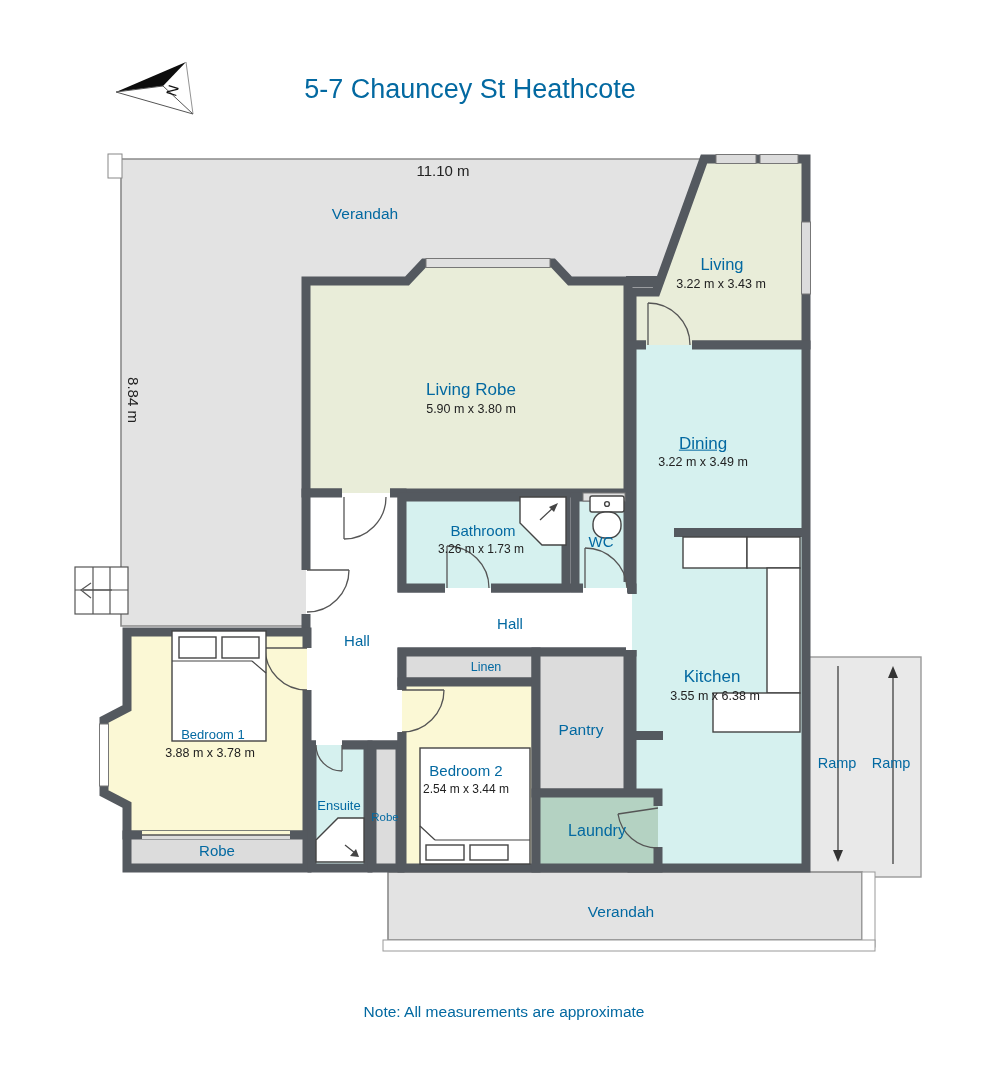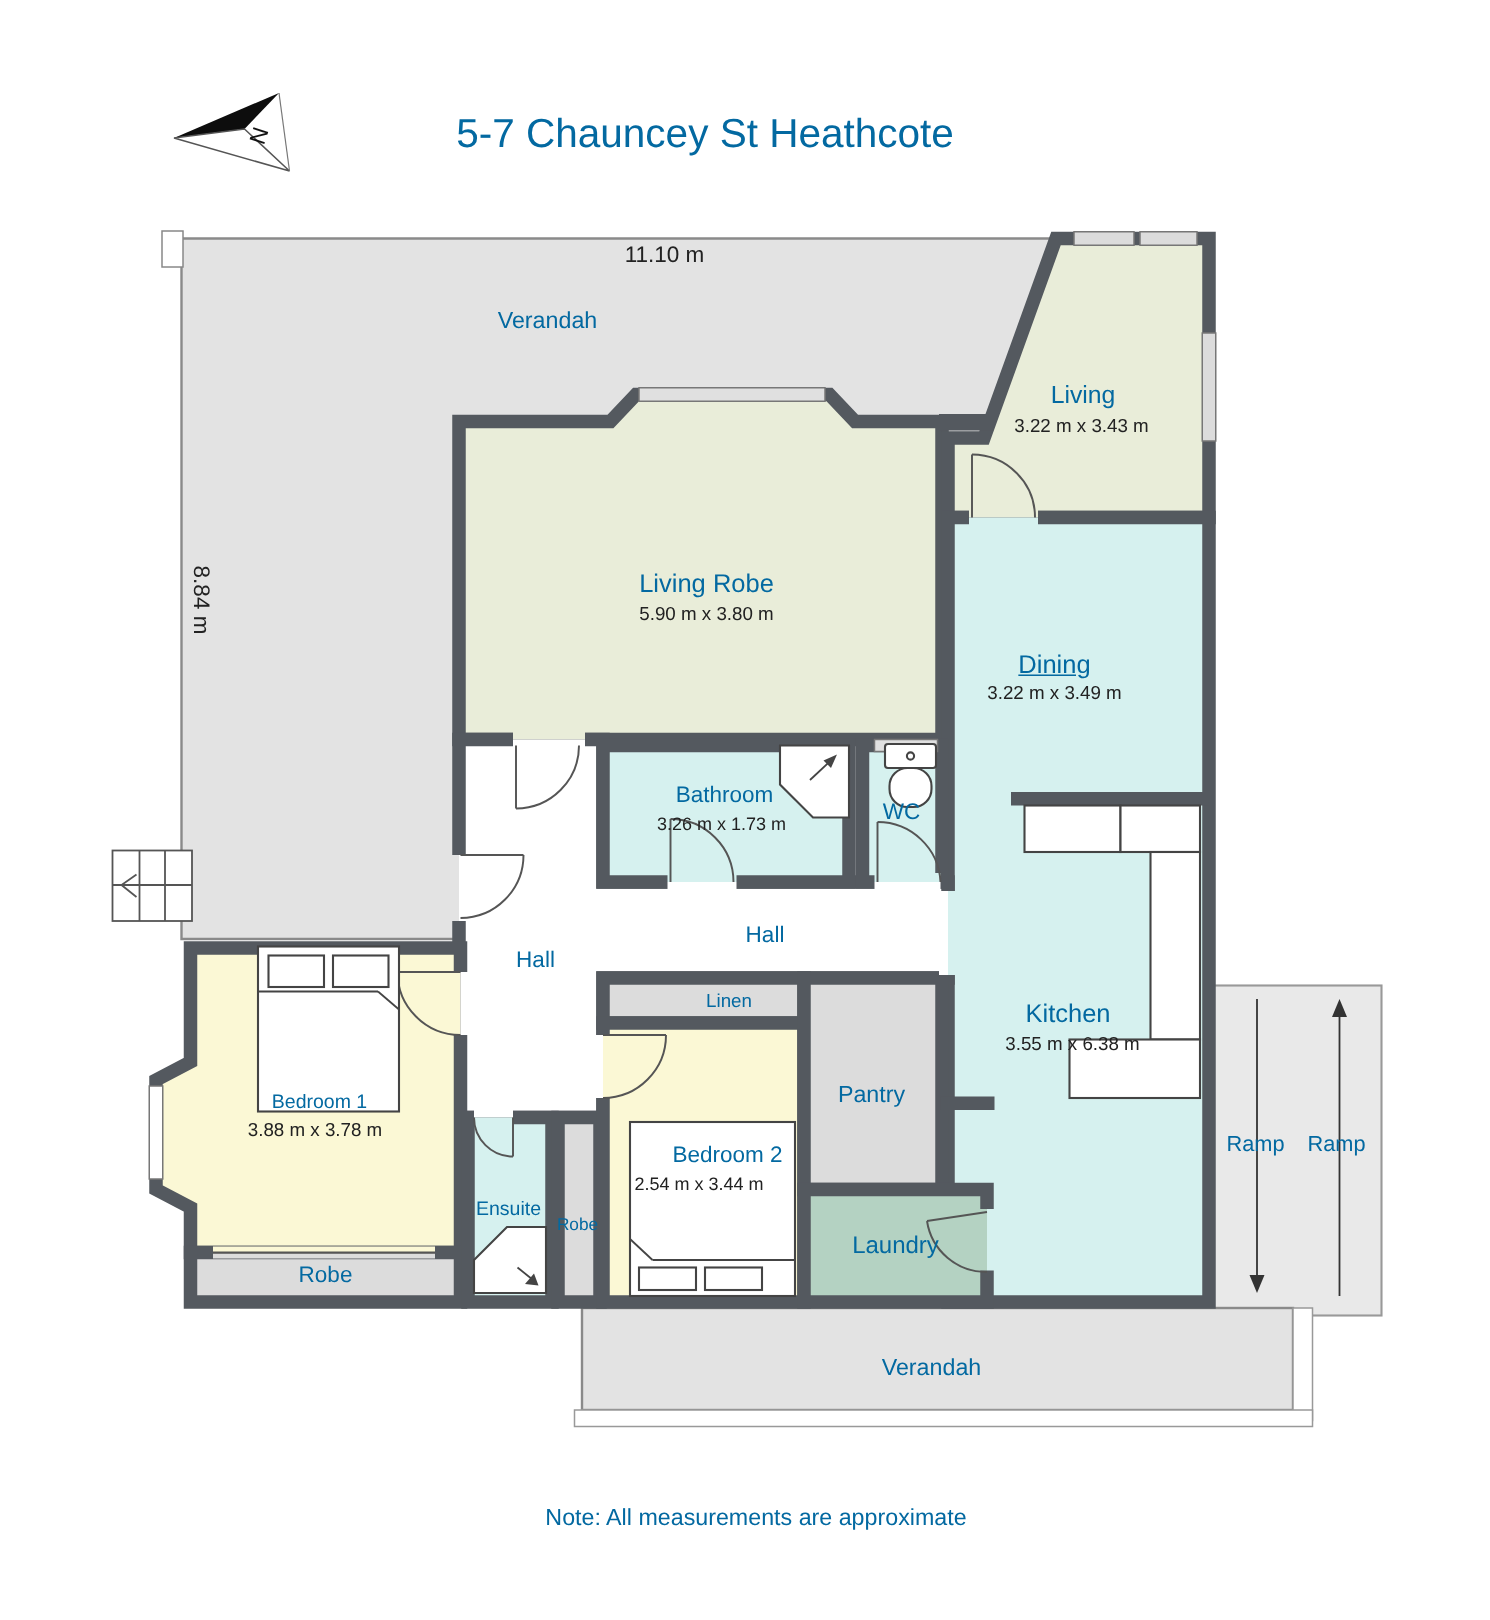--- a/index.html
+++ b/index.html
@@ -222,21 +222,21 @@
   <div class="lbl" style="left:712px;top:677px;font-size:17px;">Kitchen</div>
   <div class="lbl dim" style="left:715px;top:697px;font-size:12.5px;">3.55 m x 6.38 m</div>
 
   <div class="lbl" style="left:213px;top:735px;font-size:13px;text-align:center;">Bedroom 1</div>
   <div class="lbl dim" style="left:210px;top:754px;font-size:12.5px;">3.88 m x 3.78 m</div>
 
   <div class="lbl" style="left:467px;top:668px;font-size:12.5px;padding-left:38px;">Linen</div>
 
   <div class="lbl" style="left:581px;top:730px;font-size:15.5px;">Pantry</div>
 
-  <div class="lbl" style="left:466px;top:771px;font-size:15px;margin-left:19px;">Bedroom 2</div>
+  <div class="lbl" style="left:466px;top:771px;font-size:15px;">Bedroom 2</div>
   <div class="lbl dim" style="left:466px;top:790px;font-size:12px;">2.54 m x 3.44 m</div>
 
   <div class="lbl" style="left:339px;top:806px;font-size:13px;">Ensuite</div>
   <div class="lbl" style="left:385px;top:817px;font-size:11.5px;">Robe</div>
   <div class="lbl" style="left:217px;top:851px;font-size:15px;">Robe</div>
 
   <div class="lbl" style="left:597px;top:831px;font-size:16px;">Laundry</div>
 
   <div class="lbl" style="left:837px;top:764px;font-size:14.5px;">Ramp</div>
   <div class="lbl" style="left:891px;top:764px;font-size:14.5px;">Ramp</div>

